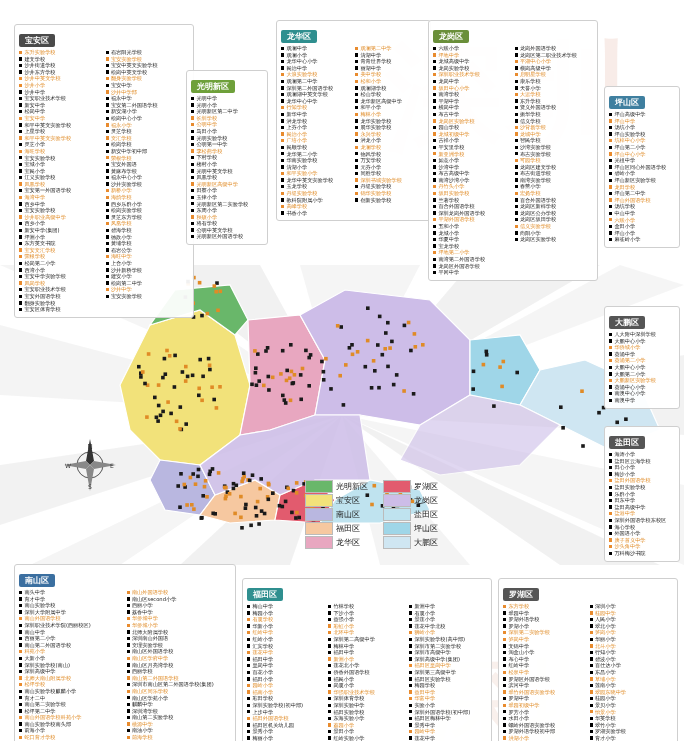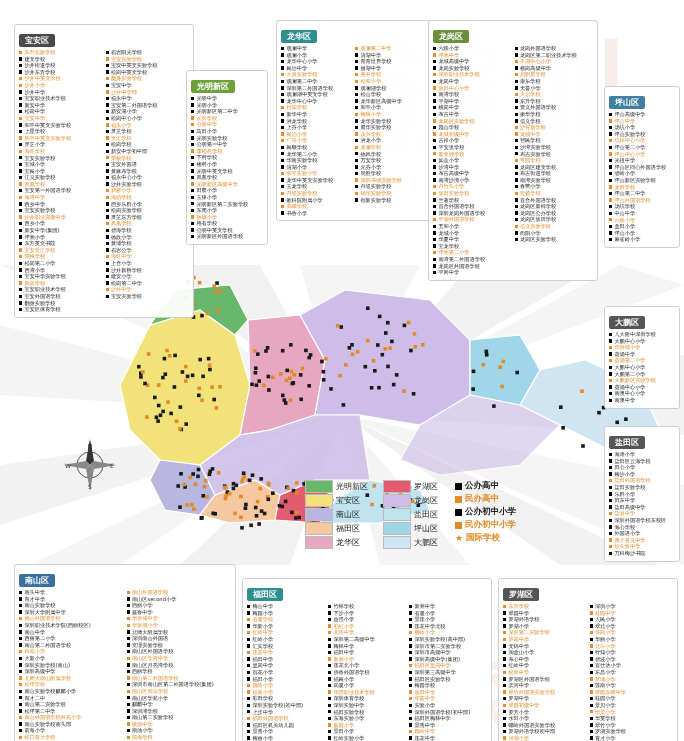--- a/index.html
+++ b/index.html
@@ -427,42 +427,20 @@
       </div>
       <div class="cl-row">
         <span class="sw" style="background: rgb(159, 214, 232);"></span>
         <span>坪山区</span>
       </div>
       <div class="cl-row">
         <span class="sw" style="background: rgb(207, 230, 242);"></span>
         <span>大鹏区</span>
       </div>
     </div>
-  <div class="cl-col cl-c3" id="legend-col-3">
-      <div class="cl-row">
-        <span class="dot" style="background: rgb(0, 0, 0);"></span>
-        <span style="color: rgb(34, 34, 34);">公办高中</span>
-      </div>
-      <div class="cl-row">
-        <span class="dot" style="background: rgb(224, 139, 38);"></span>
-        <span style="color: rgb(224, 139, 38);">民办高中</span>
-      </div>
-      <div class="cl-row">
-        <span class="dot" style="background: rgb(0, 0, 0);"></span>
-        <span style="color: rgb(34, 34, 34);">公办初中小学</span>
-      </div>
-      <div class="cl-row">
-        <span class="dot" style="background: rgb(224, 139, 38);"></span>
-        <span style="color: rgb(224, 139, 38);">民办初中小学</span>
-      </div>
-      <div class="cl-row">
-        <span style="color: rgb(217, 143, 28); font-size: 9px;">★</span>
-        <span style="color: rgb(224, 139, 38);">国际学校</span>
-      </div>
-    </div>
 </div>
 
 <div class="box" id="panel-baoan" style="left:14px;  top:24px;  width:180px;"><div class="hdr hdr-baoan">宝安区</div><div class="cols">
       <div class="col" style="flex: 1 1 0px;">
         <div class="it">
           <span class="mk or"></span>
           <span class="t-orange">东升实验学校</span>
         </div>
         <div class="it">
           <span class="mk sq"></span>

